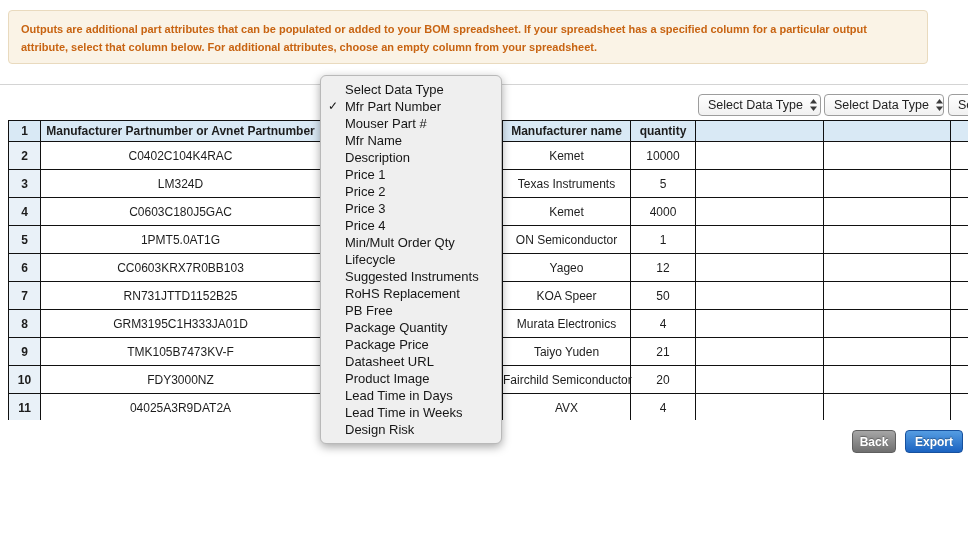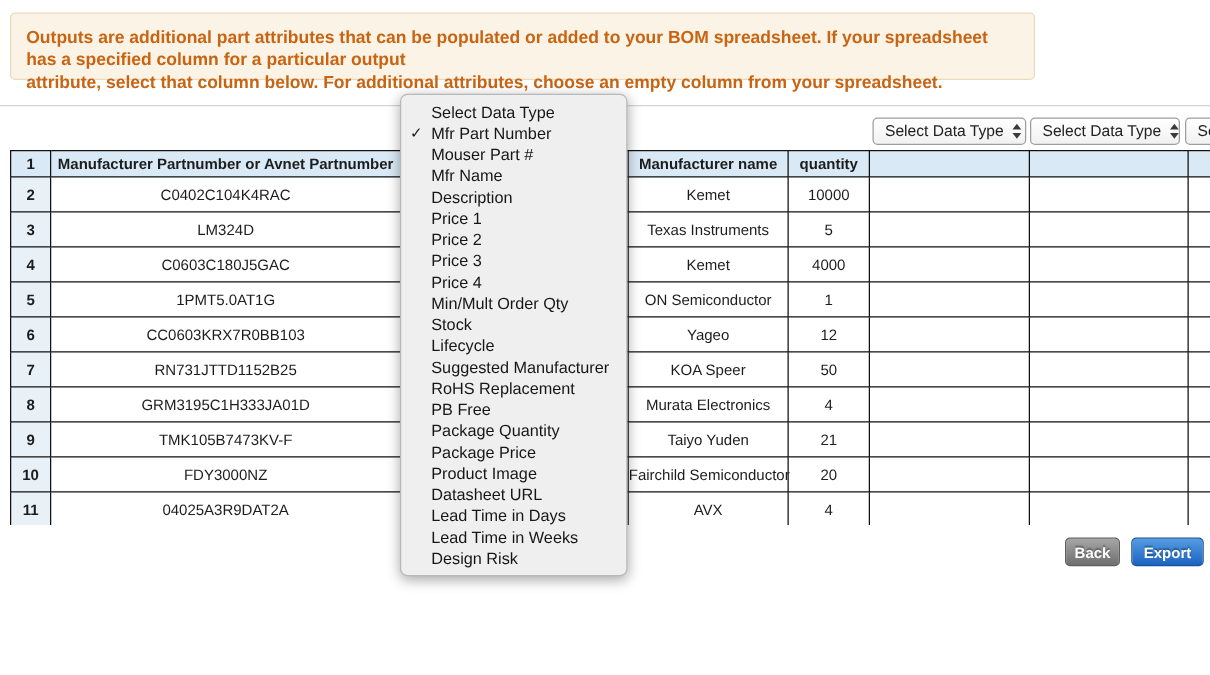--- a/index.html
+++ b/index.html
@@ -5,23 +5,23 @@
   * { margin:0; padding:0; box-sizing:border-box; }
   html,body { background:#fff; }
   body { font-family:"Liberation Sans", sans-serif; }
   #stage {
     position:relative; width:968px; height:540px;
     background:#fff; overflow:hidden;
   }
 
   
   .banner {
-    position:absolute; left:8px; top:10px; width:820px; height:54px;
+    position:absolute; left:8px; top:10px; width:920px; height:54px;
     background:#faf3e6; border:1px solid #e9dabe; border-radius:4px;
-    padding:9px 12px; color:#c86412; font-size:14px; font-weight:bold;
+    padding:9px 12px; color:#c86412; font-size:11px; font-weight:bold;
     line-height:18px;
   }
 
   
   .divider {
     position:absolute; left:0; top:84px; width:968px; height:1px;
     background:#d4d4d4;
   }
 
   
@@ -264,29 +264,28 @@
     <div class="mi">Select Data Type</div>
     <div class="mi"><span class="check">✓</span><span>Mfr Part Number</span></div>
     <div class="mi">Mouser Part #</div>
     <div class="mi">Mfr Name</div>
     <div class="mi">Description</div>
     <div class="mi">Price 1</div>
     <div class="mi">Price 2</div>
     <div class="mi">Price 3</div>
     <div class="mi">Price 4</div>
     <div class="mi">Min/Mult Order Qty</div>
-    <div class="mi">Stock</div>
     <div class="mi">Lifecycle</div>
-    <div class="mi">Suggested Manufacturer</div>
+    <div class="mi">Suggested Instruments</div>
     <div class="mi">RoHS Replacement</div>
     <div class="mi">PB Free</div>
     <div class="mi">Package Quantity</div>
     <div class="mi">Package Price</div>
+    <div class="mi">Datasheet URL</div>
     <div class="mi">Product Image</div>
-    <div class="mi">Datasheet URL</div>
     <div class="mi">Lead Time in Days</div>
     <div class="mi">Lead Time in Weeks</div>
     <div class="mi">Design Risk</div>
   </div>
 
   <div class="btn" id="btn-back">Back</div>
   <div class="btn" id="btn-export">Export</div>
 
 </div>
 

